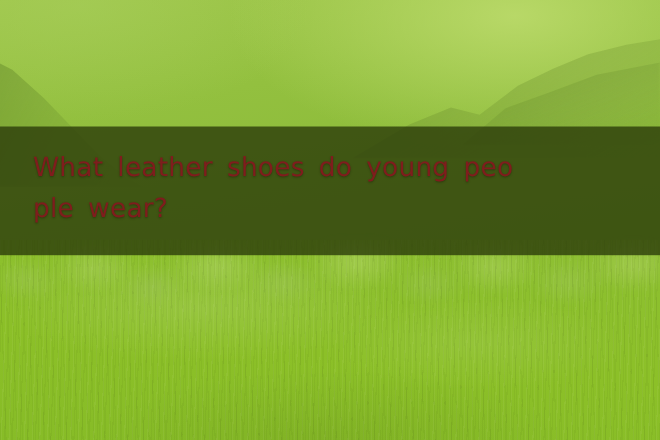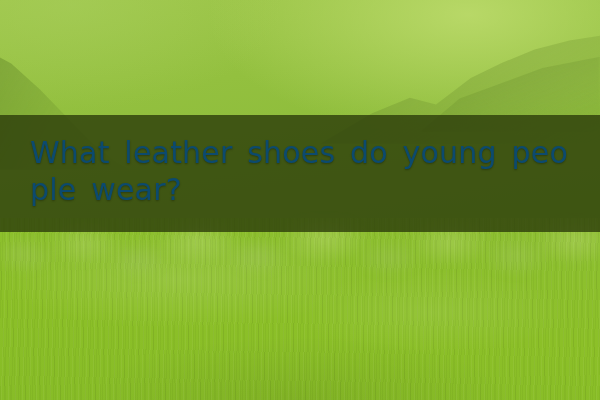--- a/index.html
+++ b/index.html
@@ -131,22 +131,22 @@
     left: 0;
     top: 115px;
     width: 600px;
     height: 117px;
     background: rgba(44,60,10,0.80);
     box-sizing: border-box;
     padding: 19px 14px 0 30px;
   }
   .caption-text {
     margin: 0;
-    color: #0c4a6e;
-    font-size: 30px;
+    color: #7f1d1d;
+    font-size: 24px;
     line-height: 37px;
     font-weight: 400;
     letter-spacing: 0.2px;
     word-spacing: 5px;
     white-space: pre-wrap;
     text-shadow: 0 1px 2px rgba(0,0,0,0.30);
   }
 </style>
 </head>
 <body>

